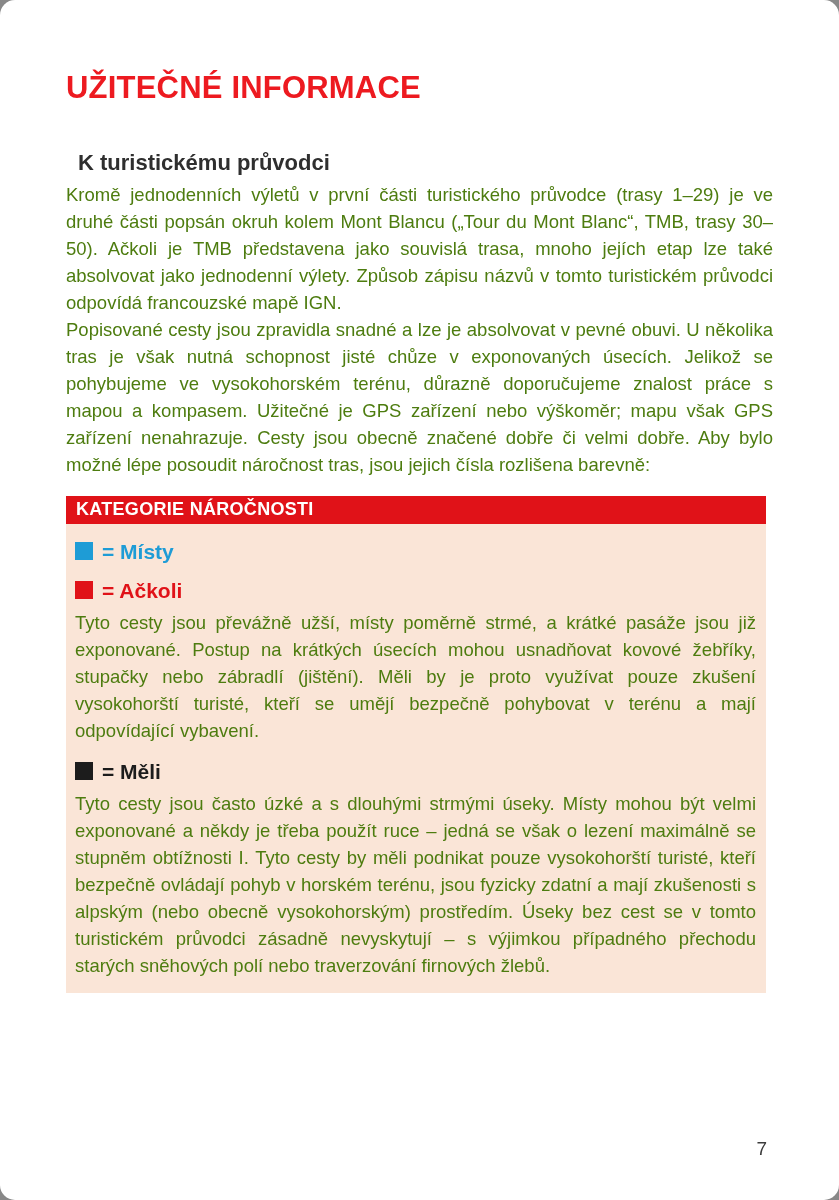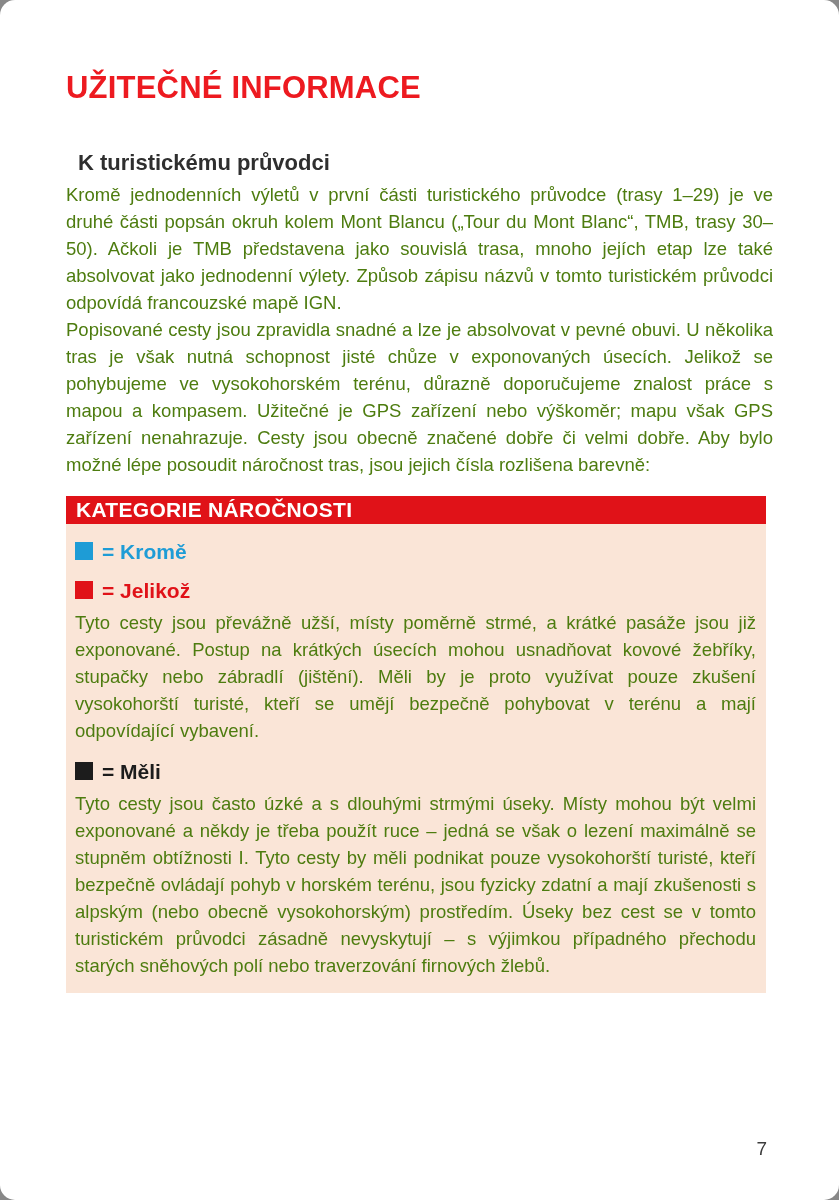--- a/index.html
+++ b/index.html
@@ -40,21 +40,21 @@
     text-align:justify;
     color:#4d7c0f;
   }
   .category-box{
     margin-top:18px;
     width:700px;
   }
   .category-banner{
     background:#E01218;
     color:#ffffff;
-    font-size:21px;
+    font-size:18px;
     font-weight:bold;
     letter-spacing:0.3px;
     padding:3px 10px 4px 10px;
     line-height:1.0;
     height:21px;
     display:flex;
     align-items:center;
   }
   .category-body{
     background:#FAE5D7;
@@ -95,26 +95,26 @@
     <p class="body-text">Kromě jednodenních výletů v první části turistického průvodce (trasy 1–29) je ve druhé části popsán okruh kolem Mont Blancu („Tour du Mont Blanc“, TMB, trasy 30–50). Ačkoli je TMB představena jako souvislá trasa, mnoho jejích etap lze také absolvovat jako jednodenní výlety. Způsob zápisu názvů v tomto turistickém průvodci odpovídá francouzské mapě IGN.</p>
 
     <p class="body-text">Popisované cesty jsou zpravidla snadné a lze je absolvovat v pevné obuvi. U několika tras je však nutná schopnost jisté chůze v exponovaných úsecích. Jelikož se pohybujeme ve vysokohorském terénu, důrazně doporučujeme znalost práce s mapou a kompasem. Užitečné je GPS zařízení nebo výškoměr; mapu však GPS zařízení nenahrazuje. Cesty jsou obecně značené dobře či velmi dobře. Aby bylo možné lépe posoudit náročnost tras, jsou jejich čísla rozlišena barevně:</p>
 
     <div class="category-box">
       <div class="category-banner">KATEGORIE NÁROČNOSTI</div>
       <div class="category-body">
 
         <div class="cat-heading first">
           <span class="cat-square" style="background-color: rgb(30, 156, 214);"></span>
-          <span style="color: rgb(30, 156, 214);">= Kromě</span>
+          <span style="color: rgb(30, 156, 214);">= Místy</span>
         </div>
 
         <div class="cat-heading">
           <span class="cat-square" style="background-color: rgb(224, 18, 24);"></span>
-          <span style="color: rgb(224, 18, 24);">= Jelikož</span>
+          <span style="color: rgb(224, 18, 24);">= Ačkoli</span>
         </div>
         <p class="body-text">Tyto cesty jsou převážně užší, místy poměrně strmé, a krátké pasáže jsou již exponované. Postup na krátkých úsecích mohou usnadňovat kovové žebříky, stupačky nebo zábradlí (jištění). Měli by je proto využívat pouze zkušení vysokohorští turisté, kteří se umějí bezpečně pohybovat v terénu a mají odpovídající vybavení.</p>
 
         <div class="cat-heading">
           <span class="cat-square" style="background-color: rgb(28, 28, 28);"></span>
           <span style="color: rgb(28, 28, 28);">= Měli</span>
         </div>
         <p class="body-text">Tyto cesty jsou často úzké a s dlouhými strmými úseky. Místy mohou být velmi exponované a někdy je třeba použít ruce – jedná se však o lezení maximálně se stupněm obtížnosti I. Tyto cesty by měli podnikat pouze vysokohorští turisté, kteří bezpečně ovládají pohyb v horském terénu, jsou fyzicky zdatní a mají zkušenosti s alpským (nebo obecně vysokohorským) prostředím. Úseky bez cest se v tomto turistickém průvodci zásadně nevyskytují – s výjimkou případného přechodu starých sněhových polí nebo traverzování firnových žlebů.</p>
 
       </div>

